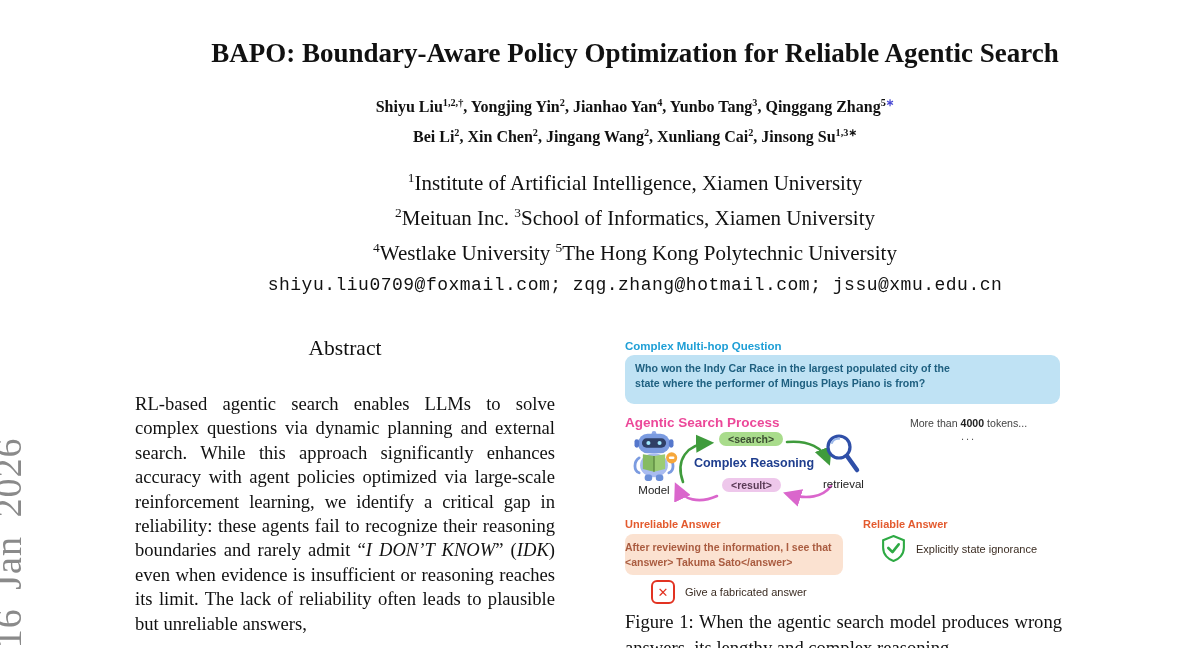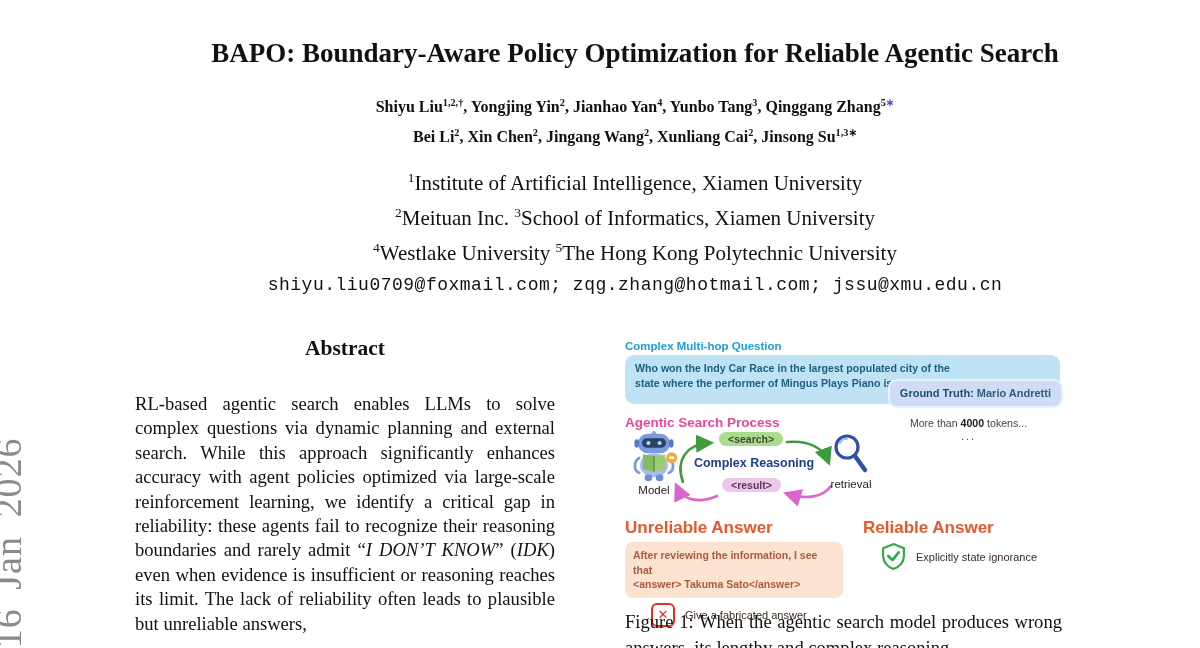--- a/index.html
+++ b/index.html
@@ -18,21 +18,21 @@
   .authors.line2{margin-top:2px;}
   sup{font-size:64%;}
   .star-blue{color:#4a4ad4;}
   .affil{font-size:21px;margin-top:2px;line-height:28px;}
   .affil.first{margin-top:14px;}
   .emails{font-family:"Liberation Mono","DejaVu Sans Mono",monospace;font-size:18px;
     margin-top:8px;letter-spacing:.5px;}
 
   
   .abs-col{position:absolute;left:135px;top:330px;width:420px;}
-  .abs-head{text-align:center;font-size:21.5px;font-weight:bold;margin:6px 0 0 0;}
+  .abs-head{text-align:center;font-size:21.5px;font-weight:normal;margin:6px 0 0 0;}
   .abs-text{margin-top:31px;font-size:18.6px;line-height:24.4px;text-align:justify;}
   .abs-text i{font-style:italic;}
 
   
   .fig-col{position:absolute;left:625px;top:340px;width:435px;
     font-family:"Liberation Sans","DejaVu Sans",sans-serif;}
   .fig-qheader{color:#1f9fd6;font-size:11.5px;font-weight:bold;}
   .q-box{position:relative;margin-top:3px;background:#bfe2f4;border-radius:9px;
     padding:6px 10px 14px 10px;font-size:10.6px;line-height:14.5px;color:#1f6080;
     font-weight:600;width:415px;}
@@ -53,28 +53,28 @@
   .ellipsis{text-align:center;font-size:11px;color:#555;letter-spacing:2px;margin-top:1px;}
 
   .diagram{position:relative;width:252px;height:80px;margin-top:2px;}
   .model-wrap{position:absolute;left:0;top:-2px;width:58px;text-align:center;}
   .icon-label{font-size:11.5px;color:#222;margin-top:-2px;}
   .pill{position:absolute;font-size:10.5px;font-weight:bold;border-radius:9px;padding:1px 9px;}
   .pill.search{left:94px;top:0;background:#a9dc8c;color:#3c4d32;}
   .pill.result{left:97px;top:46px;background:#eec7eb;color:#5a3b56;}
   .reasoning{position:absolute;left:64px;top:24px;width:130px;text-align:center;
     font-size:12.5px;font-weight:bold;color:#1f3e8e;}
-  .mag-wrap{position:absolute;left:198px;top:0;width:56px;text-align:center;}
+  .mag-wrap{position:absolute;left:198px;top:0;width:56px;text-align:left;}
   .arrows{position:absolute;left:0;top:0;}
 
   .answers-row{display:flex;margin-top:6px;}
   .ans-col{width:218px;}
   .ans-col.right{width:197px;margin-left:20px;}
-  .ans-header{font-size:17px;font-weight:bold;color:#e35a2e;}
-  .ans-box{margin-top:4px;background:#fbe2d1;border-radius:8px;padding:6px 8px;
+  .ans-header{font-size:11px;font-weight:bold;color:#e35a2e;}
+  .ans-box{margin-top:4px;background:#fbe2d1;border-radius:8px;padding:6px 0;
     font-size:10.5px;line-height:14.5px;color:#aa5c40;font-weight:600;}
   .verdict{display:flex;align-items:center;margin-top:5px;}
   .verdict.left{margin-left:26px;}
   .verdict.rightv{margin-left:18px;}
   .verdict-label{font-size:11px;font-weight:normal;color:#3b2c22;margin-left:10px;}
   .x-icon{width:20px;height:20px;border:2.5px solid #e23322;border-radius:6px;display:flex;
     align-items:center;justify-content:center;color:#e23322;font-size:13px;font-weight:bold;
     background:#fff;}
 
   
@@ -116,23 +116,20 @@
     <h2 class="abs-head">Abstract</h2>
     <p class="abs-text"><span>RL-based agentic search enables LLMs to solve complex questions via dynamic planning and external search. While this approach significantly enhances accuracy with agent policies optimized via large-scale reinforcement learning, we identify a critical gap in reliability: these agents fail to recognize their reasoning boundaries and rarely admit “</span><i>I DON’T KNOW</i><span>” (</span><i>IDK</i><span>) even when evidence is insufficient or reasoning reaches its limit. The lack of reliability often leads to plausible but unreliable answers,</span></p>
   </div>
 
   <div class="fig-col">
 
     <div class="fig-qheader">Complex Multi-hop Question</div>
 
     <div class="q-box">
       <div class="q-text">Who won the Indy Car Race in the largest populated city of the state where the performer of Mingus Plays Piano is from?</div>
-      <div class="gt-box">
-        <b>Ground Truth:</b><span> Mario Andretti</span>
-      </div>
     </div>
 
     <div class="proc-row">
 
       <div>
         <div class="proc-header">Agentic Search Process</div>
 
         <div class="diagram">
 
           <svg class="arrows" width="252" height="80" viewBox="0 0 252 80">

